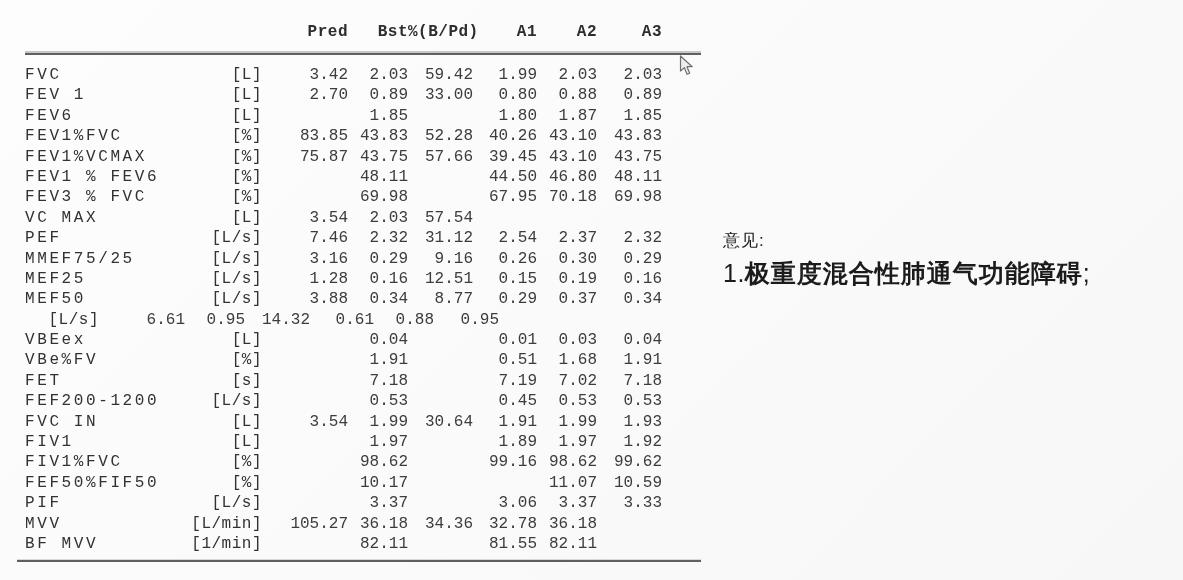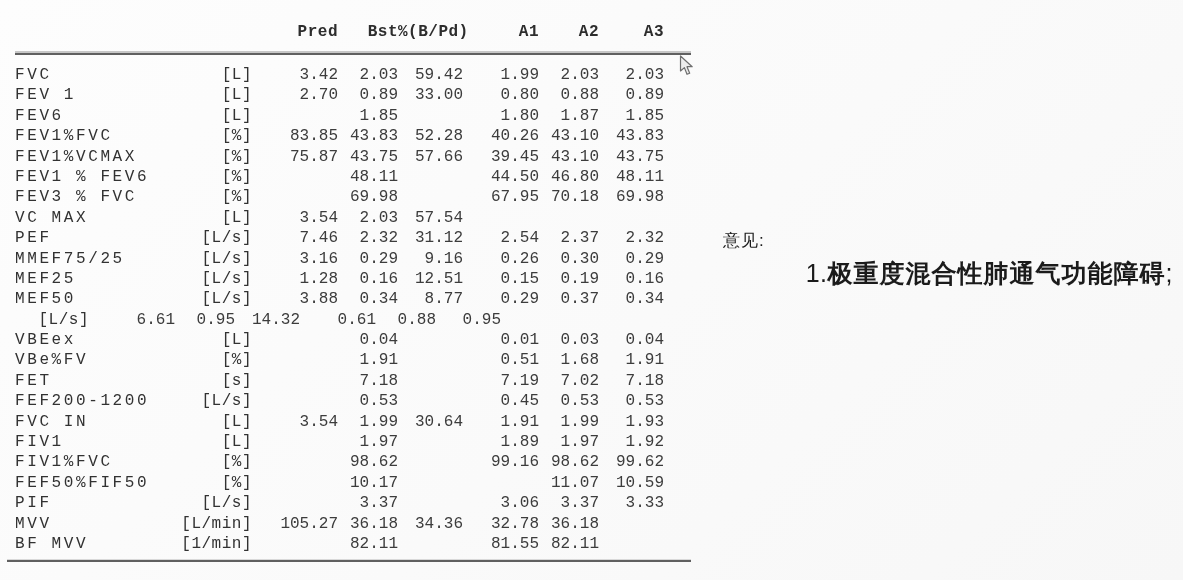--- a/index.html
+++ b/index.html
@@ -4,49 +4,49 @@
 <style>
   html,body{margin:0;padding:0;background:#e9e9e9;}
   .screen{
     position:relative;
     width:1183px;height:580px;
     background:linear-gradient(135deg,#fdfdfd 0%,#fafafa 55%,#f7f7f7 100%);
     overflow:hidden;
     font-family:"Liberation Mono","DejaVu Sans Mono",monospace;
   }
   
-  .pft{position:absolute;left:15px;top:0;width:676px;height:580px;}
+  .pft{position:absolute;left:25px;top:0;width:676px;height:580px;}
   .hdr{
     position:absolute;top:21px;left:0;display:flex;
     font-size:16px;line-height:22px;color:#2d2d2d;letter-spacing:.5px;
     white-space:pre;font-weight:bold;
   }
   .rule{position:absolute;background:#606060;height:2px;}
   .rule-top{top:53px;left:0;width:676px;box-shadow:0 -2px 0 #c7c7c7;}
   .rule-bottom{top:560px;left:-8px;width:684px;box-shadow:0 -1px 0 #d9d9d9;}
   .tbody{position:absolute;top:65px;left:0;width:676px;}
   .trow{display:flex;height:20.4px;line-height:20.4px;font-size:16px;color:#3c3c3c;white-space:pre;}
   .c{text-align:right;overflow:visible;}
   .c-param{width:163px;text-align:left;letter-spacing:2.6px;color:#323232;}
   .c-unit {width:74px;letter-spacing:.5px;color:#323232;}
   .c-pred{width:86px;}
   .c-bst {width:60px;}
   .c-pct {width:65px;}
-  .c-a1  {width:64px;padding-left:12px;}
+  .c-a1  {width:64px;}
   .c-a2  {width:60px;}
   .c-a3  {width:65px;}
   .hspacer{width:237px;}
   
   .opinion{
     position:absolute;left:723px;top:225px;width:450px;
     font-family:"Liberation Sans","DejaVu Sans",sans-serif;
     color:#1b1b1b;
   }
   .op-title{font-size:17px;line-height:32px;letter-spacing:1px;}
-  .op-line{font-size:25px;line-height:32px;letter-spacing:.5px;white-space:nowrap;text-align:right;}
+  .op-line{font-size:25px;line-height:32px;letter-spacing:.5px;white-space:nowrap;}
   .op-bold{font-weight:700;letter-spacing:1px;}
   
   .cursor{position:absolute;left:679px;top:55px;width:16px;height:22px;}
 </style>
 </head>
 <body>
 
 <div class="screen">
 
   <div class="pft">

